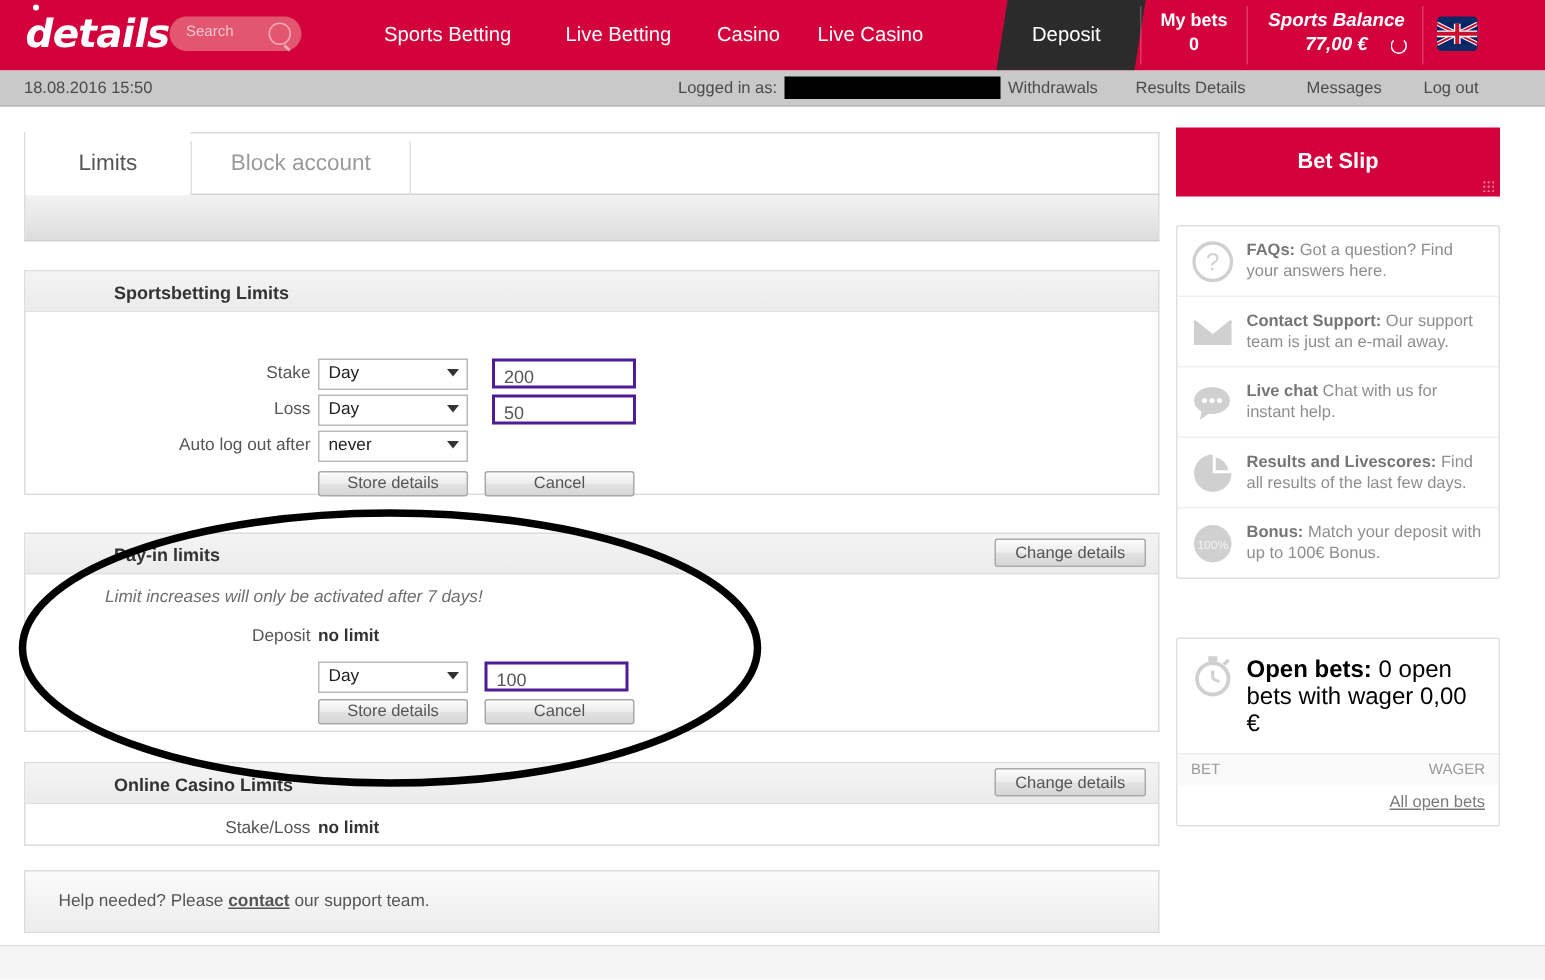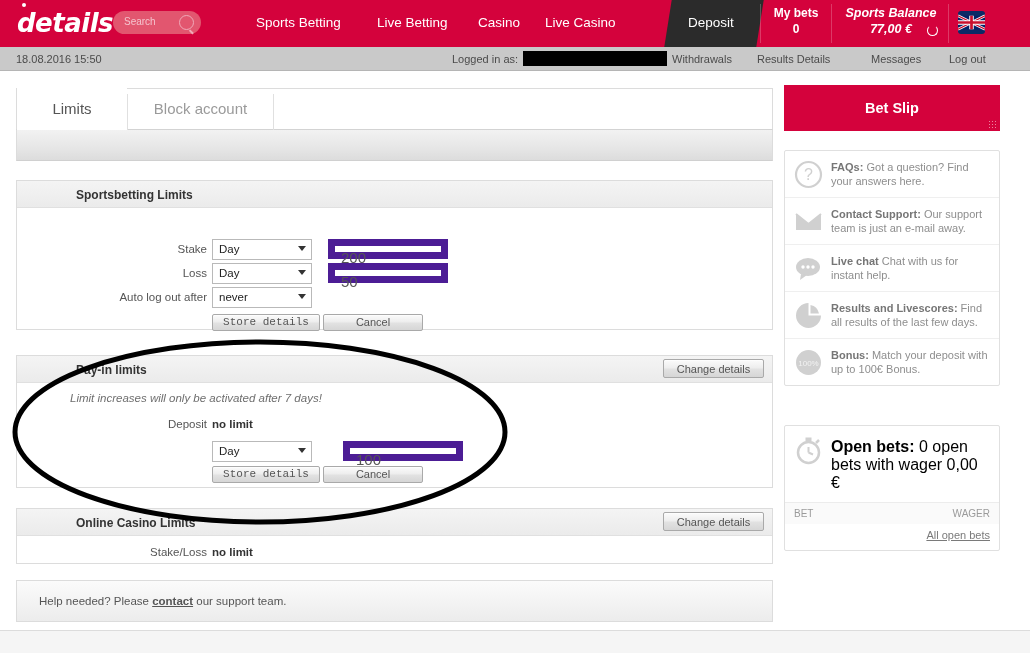--- a/index.html
+++ b/index.html
@@ -136,26 +136,26 @@
   }
   .sel {
     position: absolute; height: 21px; width: 100px;
     border: 1px solid #b9b9b9; background: #fff;
     font-size: 11.5px; color: #222;
   }
   .sel .v { position: absolute; left: 6px; top: 3px; }
   .sel .ar { position: absolute; right: 5px; top: 6px; width: 0; height: 0;
     border-left: 4px solid transparent; border-right: 4px solid transparent; border-top: 5px solid #333; }
   .txt {
-    position: absolute; height: 20px; width: 120px;
-    border: 7px solid #4c1d95; background: #fff;
-    font-size: 15px; color: #555;
+    position: absolute; height: 20px; width: 96px;
+    border: 2px solid #4c1d95; background: #fff;
+    font-size: 12px; color: #555;
   }
   .txt span { position: absolute; left: 6px; top: 3px; }
-  .btn-store { position: absolute; width: 108px; height: 17px; line-height: 15px; font-family: Liberation Mono, monospace; }
+  .btn-store { position: absolute; width: 100px; height: 17px; line-height: 15px; }
   .btn-cancel { position: absolute; width: 100px; height: 17px; line-height: 15px; }
   .novalue { position: absolute; font-size: 11.5px; color: #333; font-weight: bold; }
 
   .helpbox {
     position: absolute; left: 0; width: 757px; height: 42px;
     border: 1px solid #dcdcdc;
     background: linear-gradient(to bottom, #fbfbfb, #ececec);
   }
   .helpbox .t { position: absolute; left: 22px; top: 14px; font-size: 11.5px; color: #555; }
   .helpbox .t a { color: #555; text-decoration: underline; font-weight: bold; cursor: pointer; }
@@ -303,21 +303,21 @@
     </div>
     <span class="hint" style="top:36px;">Limit increases will only be activated after 7 days!</span>
 
     <span class="frow-label" style="left:80px; top:62px; width:110px;">Deposit</span>
     <span class="novalue" style="left:195px; top:62px;">no limit</span>
 
     <div class="sel" style="left:195px; top:85px;">
       <span class="v">Day</span>
       <span class="ar"></span>
     </div>
-    <div class="txt" style="left:326px; top:85px;padding-left:36px;">
+    <div class="txt" style="left:306px; top:85px;padding-left:36px;">
       <span>100</span>
     </div>
 
     <div class="btn btn-store" style="left:195px; top:110px;">Store details</div>
     <div class="btn btn-cancel" style="left:306px; top:110px;">Cancel</div>
   </div>
 
   <div class="panel" style="top:420px; height:56px;">
     <div class="panel-head">
       <span class="ttl">Online Casino Limits</span>

